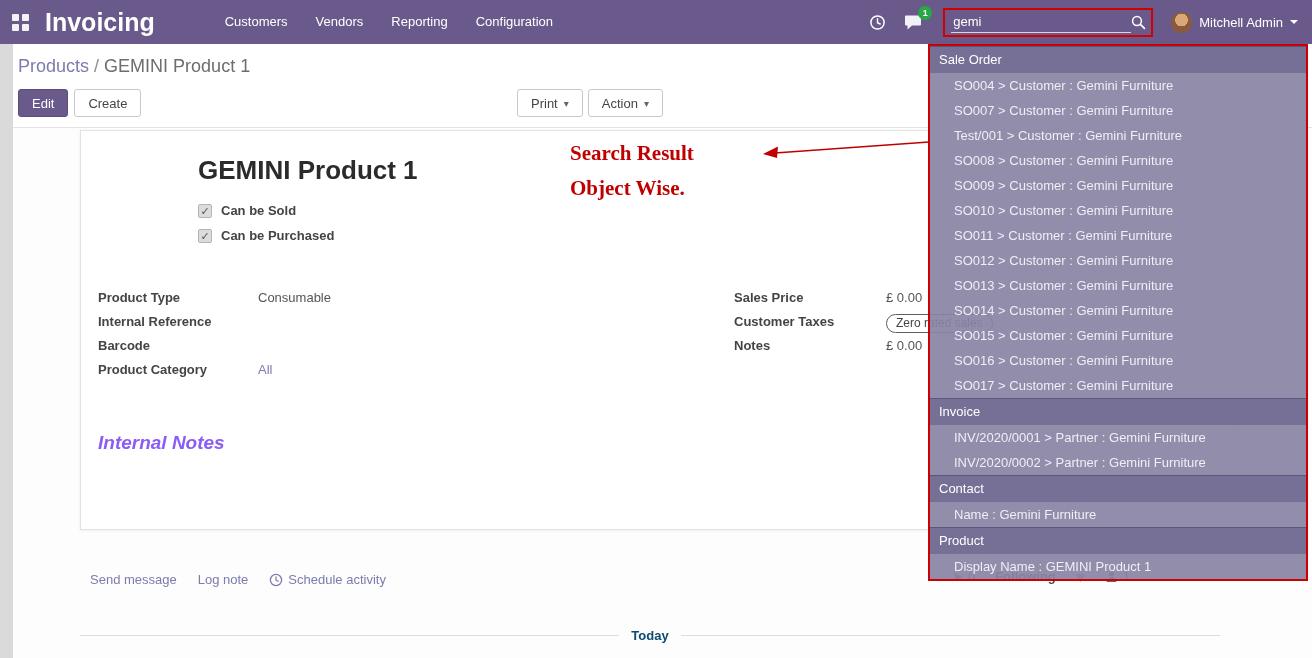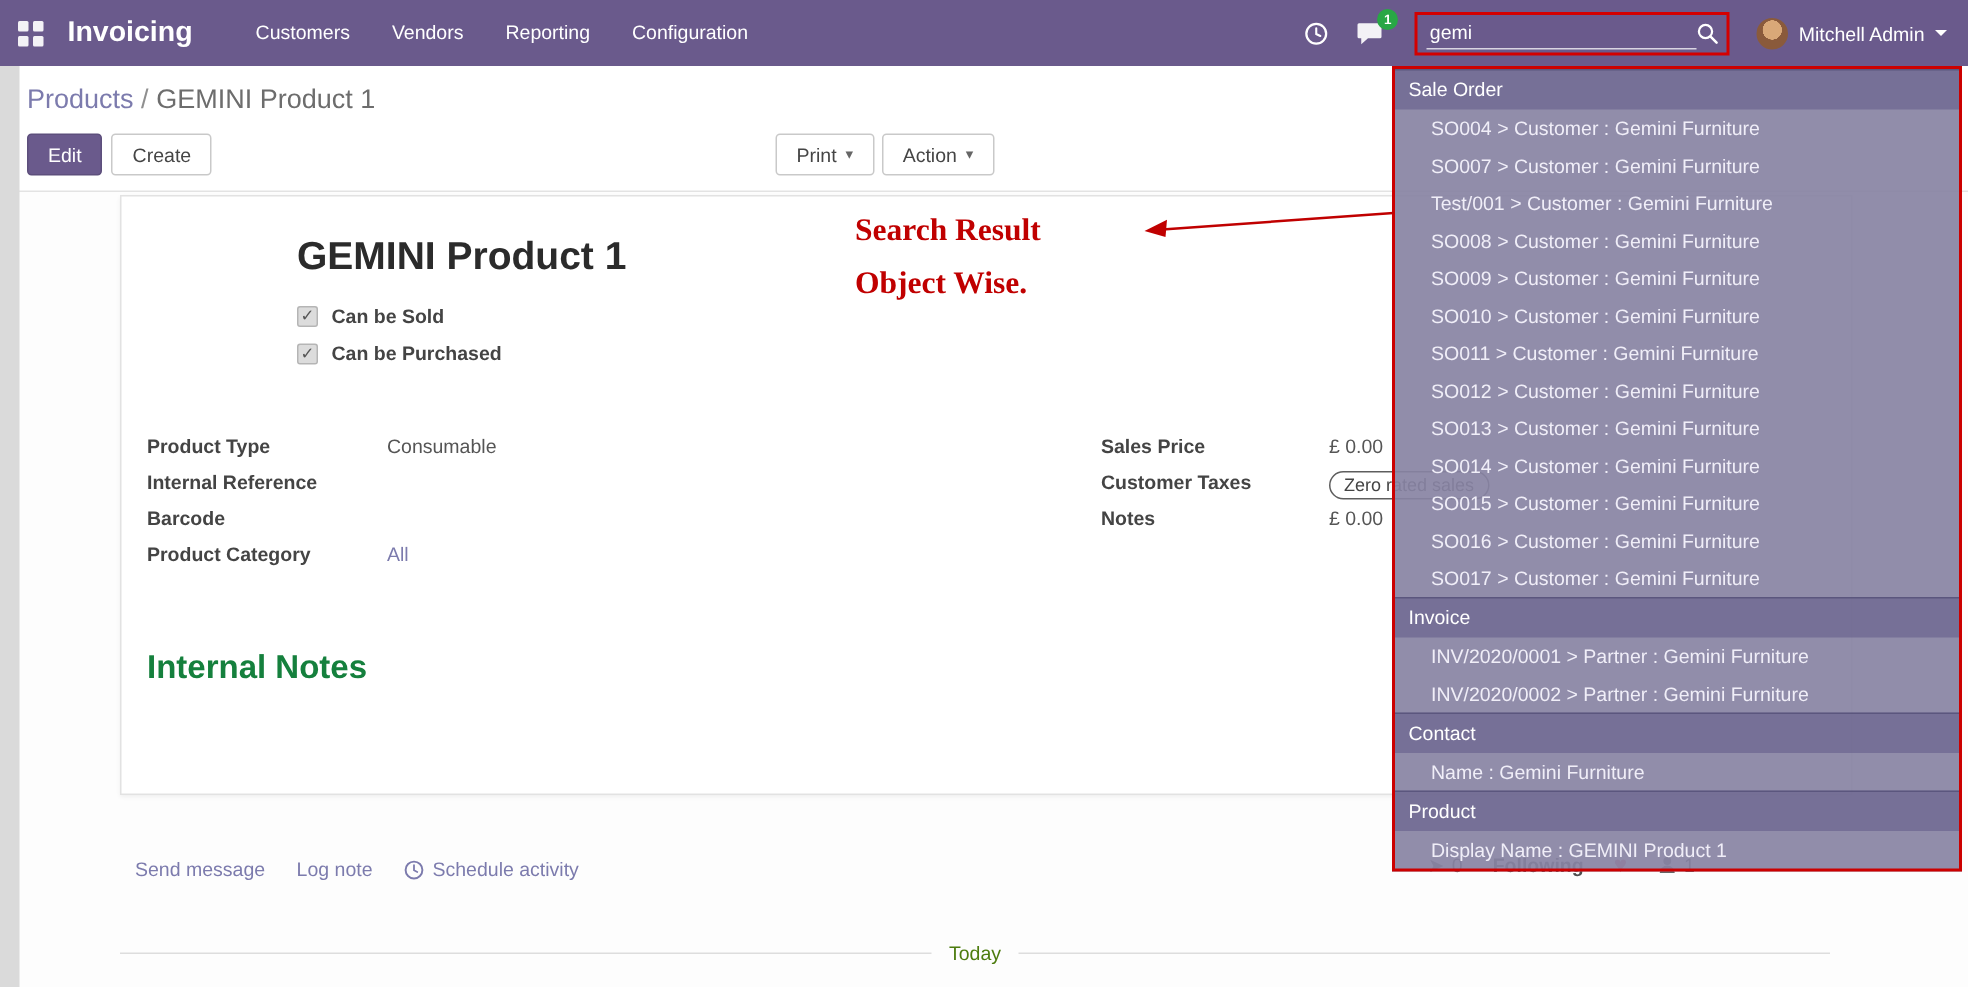--- a/index.html
+++ b/index.html
@@ -5,21 +5,21 @@
   * { box-sizing: border-box; }
   html,body { margin:0; padding:0; width:1312px; height:658px; overflow:hidden;
     font-family:"Liberation Sans", sans-serif; background:#fff; }
 
   
   .navbar { position:relative; z-index:10; height:44px; background:#6a5a8c; color:#fff;
     display:flex; align-items:center; padding:0 14px 0 12px; }
   .apps-icon { width:17px; height:17px; display:grid;
     grid-template-columns:7px 7px; grid-template-rows:7px 7px; gap:3px; margin-right:16px; cursor:pointer; }
   .apps-icon span { background:rgba(255,255,255,.92); border-radius:1px; }
-  .app-title { font-size:19px; font-weight:bold; margin-right:28px; cursor:pointer; }
+  .app-title { font-size:25px; font-weight:bold; margin-right:56px; cursor:pointer; }
   .nav-menu { display:flex; height:44px; }
   .nav-link { color:#fff; font-size:13px; line-height:44px; padding:0 14px; text-decoration:none; cursor:pointer; }
   .nav-right { margin-left:auto; display:flex; align-items:center; }
   .systray-icon { margin-left:18px; display:flex; align-items:center; cursor:pointer; position:relative; }
   .badge { position:absolute; top:-7px; right:-9px; width:14px; height:14px; border-radius:50%;
     background:#28a745; color:#fff; font-size:9px; line-height:14px; text-align:center; font-weight:bold; }
   .nav-search { margin-left:20px; width:210px; height:29px; border:2px solid #d40000;
     display:flex; align-items:center; padding:0 6px; }
   .nav-search input { flex:1; background:transparent; border:none; outline:none;
     border-bottom:1px solid rgba(255,255,255,.75); color:#fff; font-size:13px; height:21px;
@@ -61,37 +61,37 @@
   .fields { display:flex; margin-top:42px; }
   .fcol { width:50%; }
   .fcol.right { padding-left:78px; }
   .frow { display:flex; min-height:23px; margin-bottom:1px; align-items:flex-start; }
   .flabel { width:160px; flex-shrink:0; font-size:13px; font-weight:bold; color:#444; }
   .fcol.right .flabel { width:152px; }
   .fvalue { font-size:13px; color:#555; }
   .fvalue.link { color:#7c7bad; cursor:pointer; }
   .tax-pill { display:inline-block; border:1px solid #5e5e5e; border-radius:10px; padding:0 9px;
     font-size:12px; color:#444; line-height:17px; cursor:pointer; }
-  .notes-heading { margin:46px 0 0 0; font-size:22px; font-weight:bold; color:#15803d; }
+  .notes-heading { margin:46px 0 0 0; font-size:19px; font-weight:bold; color:#8b5cf6;font-style:italic; }
 
   
   .chatter-left { position:absolute; left:90px; top:444px; display:flex; gap:21px;
     font-size:13px; color:#7c7bad; z-index:8; }
   .chatter-left a { color:#7c7bad; text-decoration:none; cursor:pointer;
     display:flex; align-items:center; gap:5px; }
   .chatter-right { position:absolute; left:952px; top:440px; display:flex; align-items:center;
     gap:20px; font-size:13px; color:#555; z-index:30; }
   .cr-item { display:flex; align-items:center; gap:5px; cursor:pointer; }
   .following { font-weight:bold; color:#4d4d4d; }
   .send-glyph { display:inline-block; color:#6a6a6a; }
   .heart { color:#dc6a7c; font-size:15px; cursor:pointer; }
   .today-divider { position:absolute; left:80px; width:1140px; top:500px;
     display:flex; align-items:center; z-index:8; }
   .today-divider .line { flex:1; height:1px; background:#ddd; }
-  .today-divider span { margin:0 12px; font-size:13px; font-weight:normal; color:#4d7c0f; }
+  .today-divider span { margin:0 12px; font-size:13px; font-weight:bold; color:#0c4a6e; }
 
   
   .search-dropdown { position:absolute; left:928px; top:44px; width:380px; z-index:40;
     border:2px solid #cc0000; background:rgba(136,131,163,.92); }
   .sd-header { height:27px; line-height:26px; padding:0 9px; font-size:13px; color:#fff;
     background:rgba(96,90,134,.55); border-top:1px solid rgba(70,65,105,.55); }
   .sd-item { height:25px; line-height:25px; padding:0 8px 0 24px; font-size:13px; color:#f0eef8;
     white-space:nowrap; overflow:hidden; cursor:pointer; }
 
   

